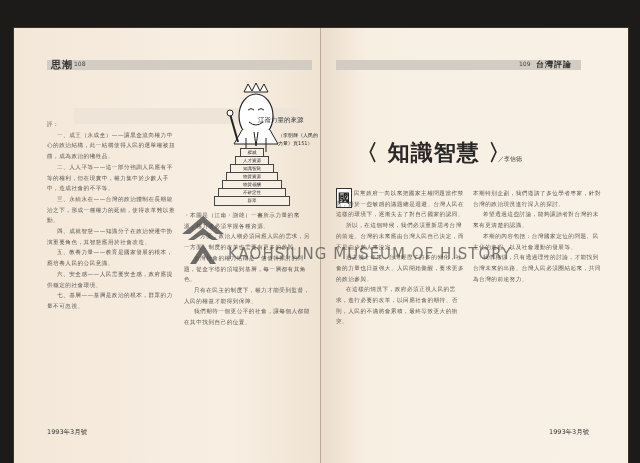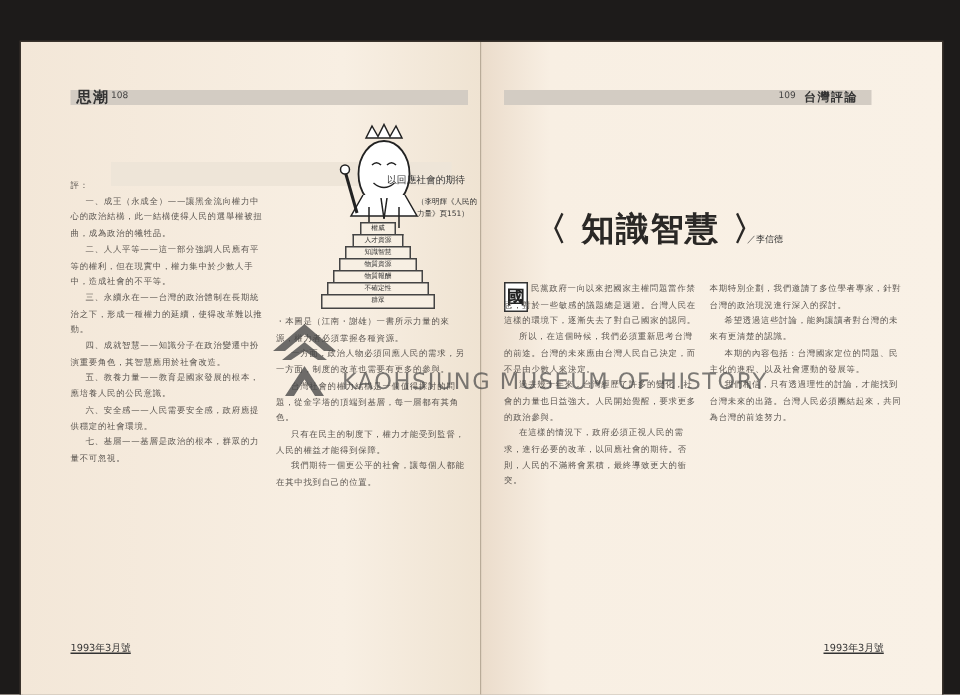--- a/index.html
+++ b/index.html
@@ -17,21 +17,21 @@
   .page-left .hdr-title{left:4px;}
   .page-left .hdr-num{left:27px;}
   .page-right .hdr-num{left:183px;}
   .page-right .hdr-title{left:200px;font-size:8px;top:-1px;text-align:right;}
   .col{position:absolute;font-size:5.6px;line-height:10.7px;color:#5a5550;letter-spacing:0.5px;word-break:break-all;}
   .col p{margin:0;text-indent:10px;}
   .grey-band{position:absolute;left:60px;top:80px;width:227px;height:16px;background:#eee5d8;}
   .illus{position:absolute;left:188px;top:54px;width:110px;height:160px;}
   .caption{position:absolute;font-size:6px;color:#333;}
   .pyr-step{position:absolute;height:8px;border:1px solid #444;border-bottom:none;background:#f7efe3;font-size:4.5px;color:#333;text-align:center;line-height:8px;}
-  .footer{position:absolute;top:400px;font-size:6.5px;color:#333;text-decoration:underline;}
+  .footer{position:absolute;top:400px;font-size:6.5px;color:#333;}
   .title-main{position:absolute;left:35px;top:110px;font-size:22px;font-weight:bold;color:#2a2826;letter-spacing:1px;white-space:nowrap;font-family:"DejaVu Sans",sans-serif;}
   .title-author{position:absolute;left:177px;top:127px;font-size:6px;color:#333;}
   .dropcap{position:absolute;left:15px;top:160px;width:14px;height:18px;border:1px solid #333;font-size:12px;line-height:18px;text-align:center;font-weight:bold;color:#222;background:#fff;}
   .watermark{position:absolute;left:180px;top:212px;width:300px;height:60px;pointer-events:none;}
   .wm-zh{position:absolute;left:48px;top:0;font-size:28px;font-weight:bold;color:rgba(70,70,70,0.78);letter-spacing:0px;white-space:nowrap;}
   .wm-en{position:absolute;left:48px;top:33px;font-size:15px;color:rgba(70,70,70,0.7);letter-spacing:1px;white-space:nowrap;}
   .wm-logo{position:absolute;left:0;top:2px;width:46px;height:52px;}
 </style>
 </head>
 <body>
@@ -69,21 +69,21 @@
         <path d="M38 50 L40 64 L42 50" stroke="#222" fill="none"></path>
       </svg>
       <div class="pyr-step" style="left:38px;top:66px;width:22px;">權威</div>
       <div class="pyr-step" style="left:33px;top:74px;width:32px;">人才資源</div>
       <div class="pyr-step" style="left:28px;top:82px;width:42px;">知識智慧</div>
       <div class="pyr-step" style="left:24px;top:90px;width:50px;">物質資源</div>
       <div class="pyr-step" style="left:20px;top:98px;width:58px;">物質報酬</div>
       <div class="pyr-step" style="left:16px;top:106px;width:66px;">不確定性</div>
       <div class="pyr-step" style="left:12px;top:114px;width:74px;border-bottom:1px solid #444;">群眾</div>
     </div>
-    <div class="caption" style="left:244px;top:88px;font-size:6.5px;white-space:nowrap;">以回應社會的期待</div>
+    <div class="caption" style="left:244px;top:88px;font-size:6.5px;white-space:nowrap;">江崙力量的來源</div>
     <div class="caption" style="left:264px;top:103px;width:44px;font-size:5px;line-height:8px;">（李明輝《人民的力量》頁151）</div>
 
     <div class="col" style="left:170px;top:182px;width:127px;height:200px;">
       <p style="text-indent:0;">・本圖是（江南・謝雄）一書所示力量的來源，權力者必須掌握各種資源。</p>
       <p>一方面，政治人物必須回應人民的需求，另一方面，制度的改革也需要有更多的參與。</p>
       <p>台灣社會的權力結構是一個值得探討的問題，從金字塔的頂端到基層，每一層都有其角色。</p>
       <p>只有在民主的制度下，權力才能受到監督，人民的權益才能得到保障。</p>
       <p>我們期待一個更公平的社會，讓每個人都能在其中找到自己的位置。</p>
     </div>
 

